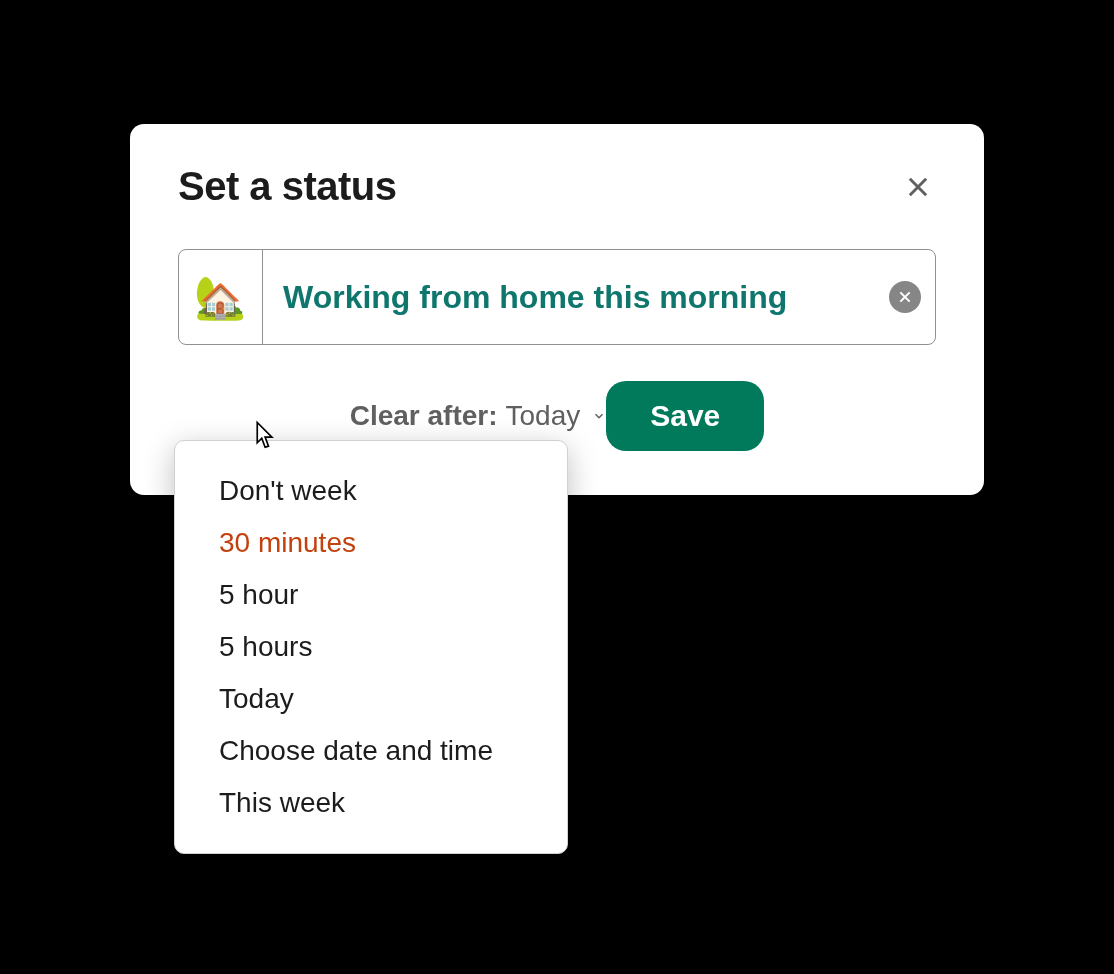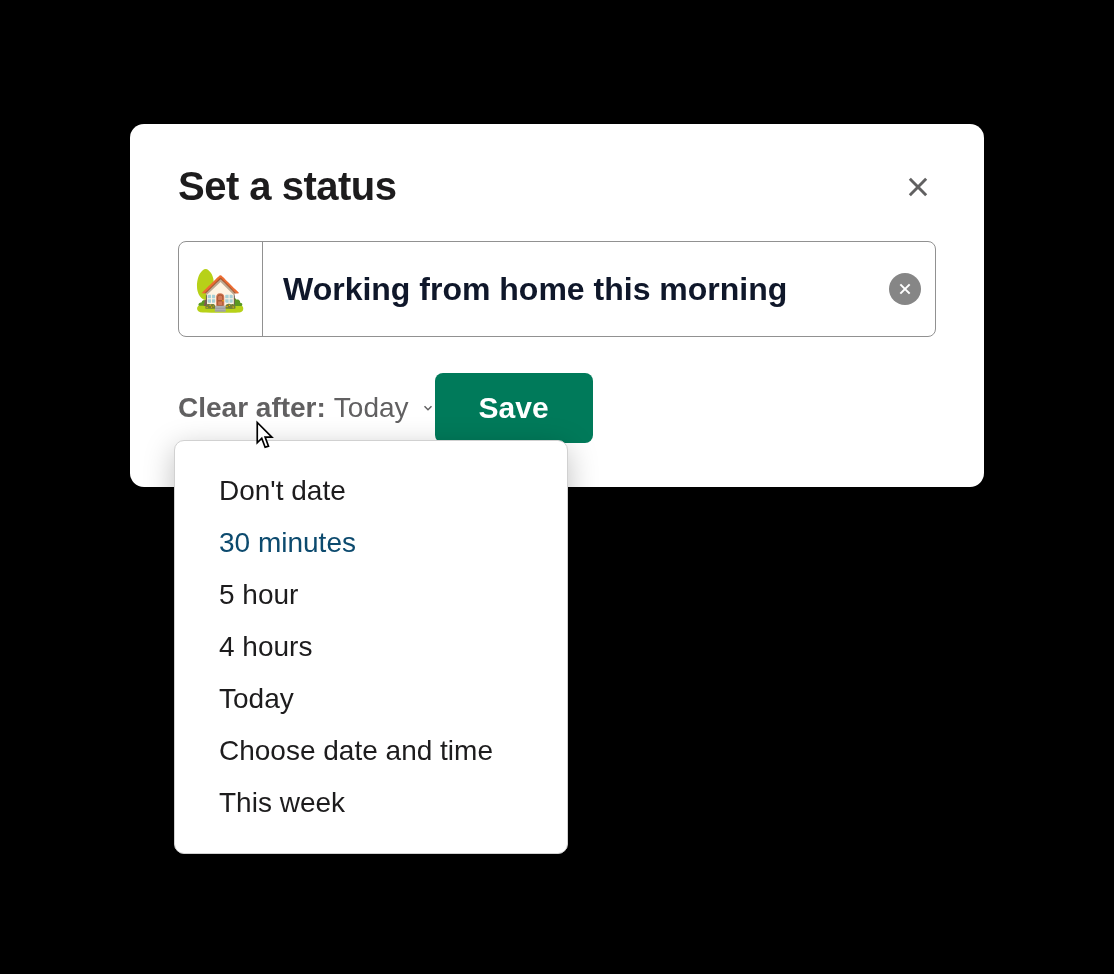--- a/index.html
+++ b/index.html
@@ -21,21 +21,21 @@
       width: 854px;
       background: #fff;
       border-radius: 14px;
       box-shadow: 0 0 40px 20px rgba(0,0,0,0.4);
       padding: 40px 48px 44px 48px;
     }
     .modal-header {
       display: flex;
       justify-content: space-between;
       align-items: center;
-      margin-bottom: 32px;
+      margin-bottom: 40px;
     }
     .modal-title {
       font-size: 40px;
       font-weight: 800;
       color: #1d1c1d;
       letter-spacing: -0.5px;
     }
     .close-btn {
       width: 36px;
       height: 36px;
@@ -66,21 +66,21 @@
       align-items: center;
       justify-content: center;
       border-right: 1px solid #919191;
       font-size: 42px;
       cursor: pointer;
     }
     .status-text {
       flex: 1;
       font-size: 32px;
       font-weight: 700;
-      color: #0f172a;
+      color: #0f766e;
       border: none;
       outline: none;
       padding: 0 20px;
       background: transparent;
     }
     .clear-input-btn {
       width: 60px;
       height: 100%;
       display: flex;
       align-items: center;
@@ -97,21 +97,21 @@
       justify-content: center;
     }
     .clear-input-btn svg {
       width: 16px;
       height: 16px;
       stroke: #fff;
       stroke-width: 3;
     }
     .footer-row {
       display: flex;
-      justify-content: flex-start;
+      justify-content: center;
       align-items: center;
     }
     .clear-after {
       display: flex;
       align-items: baseline;
       gap: 8px;
       font-size: 28px;
       cursor: pointer;
     }
     .clear-after-label {
@@ -134,21 +134,21 @@
       stroke: #616061;
       stroke-width: 2.5;
       fill: none;
     }
     .save-btn {
       background: #007a5a;
       color: #fff;
       font-size: 30px;
       font-weight: 800;
       border: none;
-      border-radius: 8px;
+      border-radius: 20px;
       padding: 18px 44px;
       cursor: pointer;
     }
     .dropdown {
       position: absolute;
       top: 440px;
       left: 174px;
       width: 394px;
       background: #fff;
       border: 1px solid #d1d1d1;
@@ -156,21 +156,21 @@
       box-shadow: 0 8px 30px rgba(0,0,0,0.25);
       padding: 24px 0;
     }
     .dropdown-item {
       font-size: 28px;
       color: #1d1c1d;
       padding: 10px 44px;
       cursor: pointer;
     }
     .dropdown-item.muted {
-      color: #0c4a6e;
+      color: #c2410c;
     }
     .cursor-pointer {
       position: absolute;
       top: 418px;
       left: 246px;
       font-size: 32px;
       pointer-events: none;
       z-index: 100;
     }
     .cursor-pointer svg {
@@ -217,24 +217,24 @@
             <polyline points="6 9 12 15 18 9"></polyline>
           </svg>
       </span>
     </div>
     <button class="save-btn">Save</button>
   </div>
 
 </div>
 
 <div class="dropdown">
-  <div class="dropdown-item">Don't date</div>
+  <div class="dropdown-item">Don't week</div>
   <div class="dropdown-item muted">30 minutes</div>
   <div class="dropdown-item">5 hour</div>
-  <div class="dropdown-item">4 hours</div>
+  <div class="dropdown-item">5 hours</div>
   <div class="dropdown-item">Today</div>
   <div class="dropdown-item">Choose date and time</div>
   <div class="dropdown-item">This week</div>
 </div>
 
 <div class="cursor-pointer">
   <svg viewBox="0 0 32 32">
     <path d="M10 4 L10 22 L14 18 L17 26 L20 25 L17 17 L23 17 Z" fill="#fff" stroke="#000" stroke-width="1.5"></path>
   </svg>
 </div>

